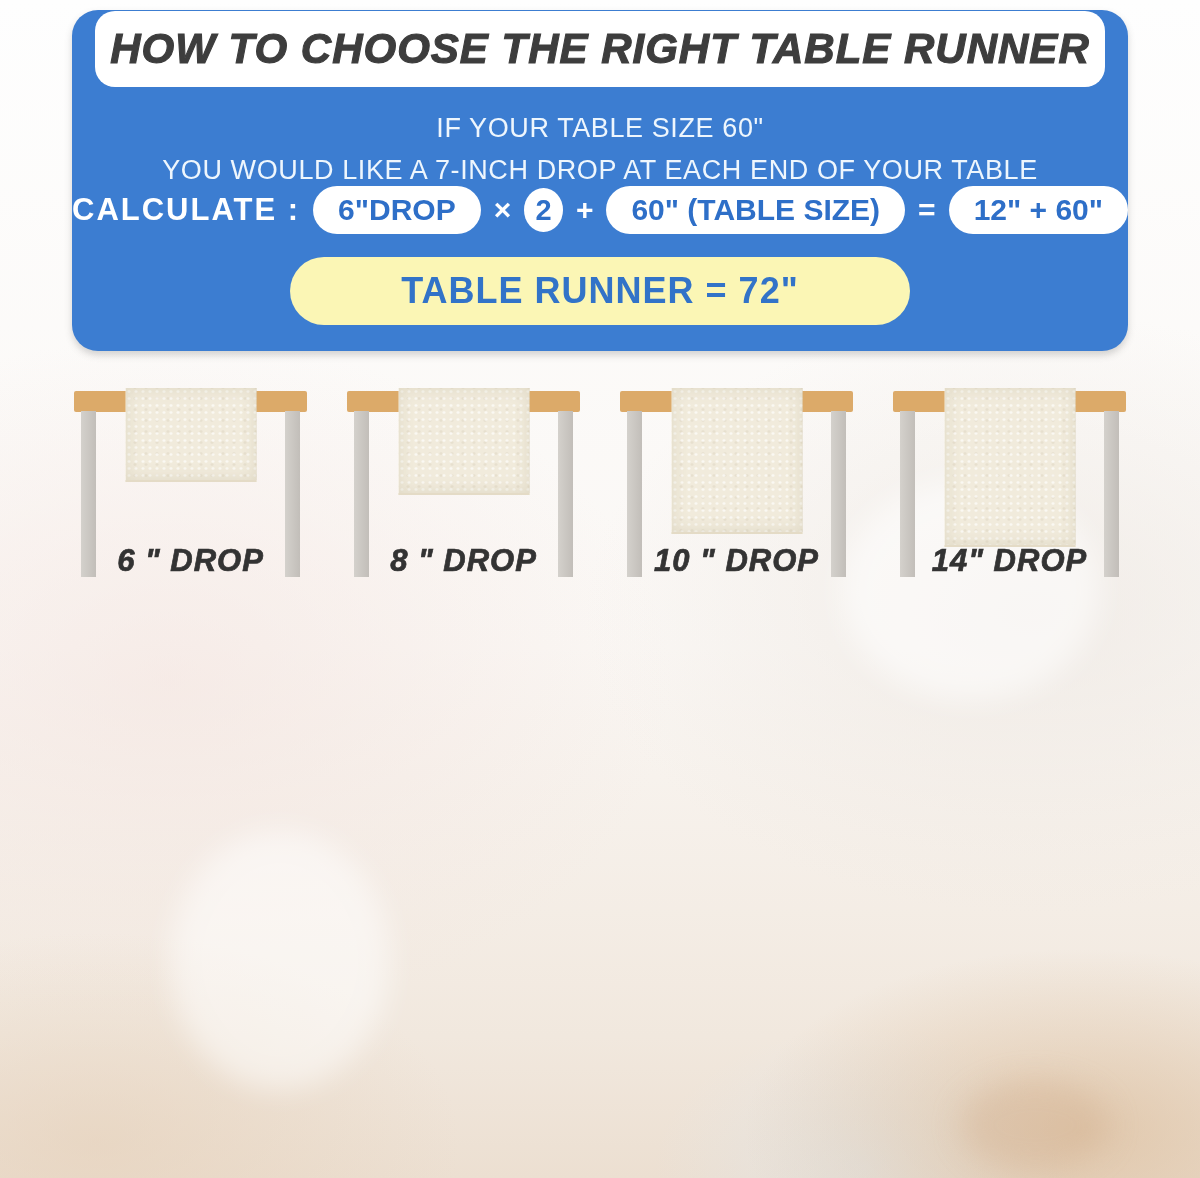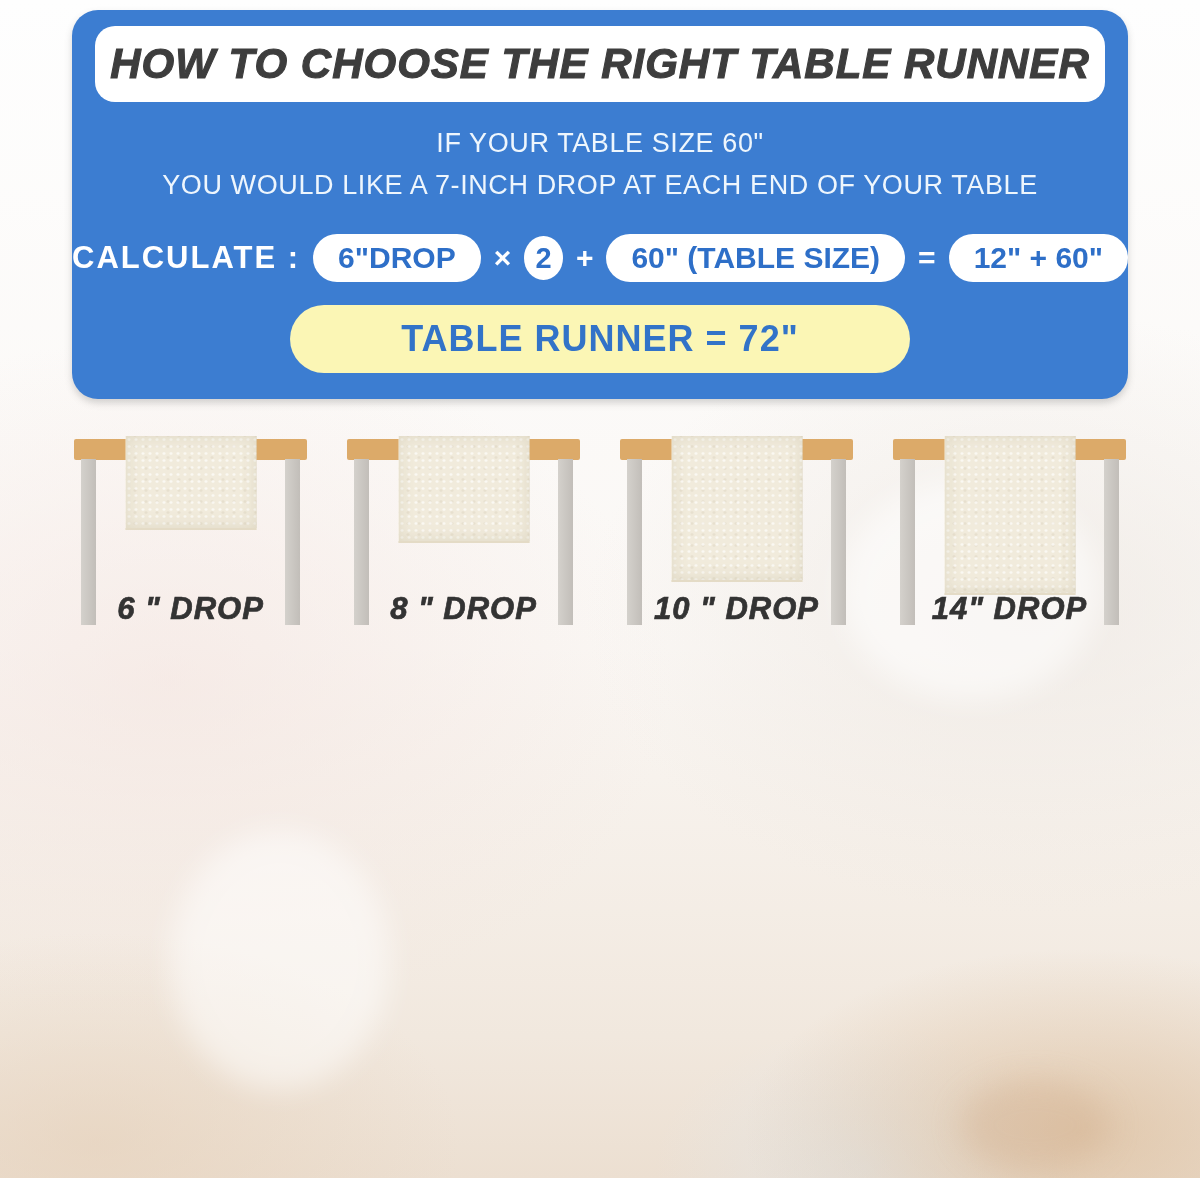--- a/index.html
+++ b/index.html
@@ -19,35 +19,35 @@
       linear-gradient(#fefefe 0%, #faf7f4 55%, #f1e8de 88%, #ecdfd1 100%);
   }
   .blob{position:absolute;border-radius:50%;filter:blur(14px);}
   .blob.b1{left:170px;top:830px;width:220px;height:260px;background:rgba(255,255,255,0.5);}
   .blob.b2{left:840px;top:480px;width:260px;height:220px;background:rgba(255,255,255,0.55);}
   .blob.b3{left:960px;top:1080px;width:150px;height:90px;background:rgba(209,176,143,0.35);}
 
   
   .hero{
     position:relative;width:1056px;margin:10px auto 0;background:#3c7dd1;
-    border-radius:26px;padding:16px 0 26px;
+    border-radius:26px;padding:1px 0 26px;
     box-shadow:0 4px 7px rgba(90,90,90,0.25);
   }
   .title-box{
     width:1010px;height:76px;margin:0 auto;background:#ffffff;border-radius:20px;
     display:flex;align-items:center;justify-content:center;
   }
   .title-box h1{
     margin:0;font-size:42px;font-weight:bold;font-style:italic;color:#3d3d3d;
     letter-spacing:1px;white-space:nowrap;-webkit-text-stroke:1.1px #3d3d3d;
   }
   .sub{margin:0;text-align:center;color:#eef6fd;font-size:27px;letter-spacing:0.6px;}
   .sub.s1{margin-top:26px;}
   .sub.s2{margin-top:11px;}
-  .calc-row{display:flex;align-items:center;justify-content:center;gap:13px;margin-top:33px;}
+  .calc-row{display:flex;align-items:center;justify-content:center;gap:13px;}
   .calc-label{color:#ffffff;font-weight:bold;font-size:31px;letter-spacing:2px;white-space:nowrap;}
   .pill{
     background:#ffffff;color:#2e6fc8;font-weight:bold;font-size:30px;
     height:48px;line-height:48px;border-radius:26px;padding:0 25px;white-space:nowrap;
   }
   .circle{
     background:#ffffff;color:#2e6fc8;font-weight:bold;font-size:29px;
     width:44px;height:44px;border-radius:50%;
     display:flex;align-items:center;justify-content:center;
   }

